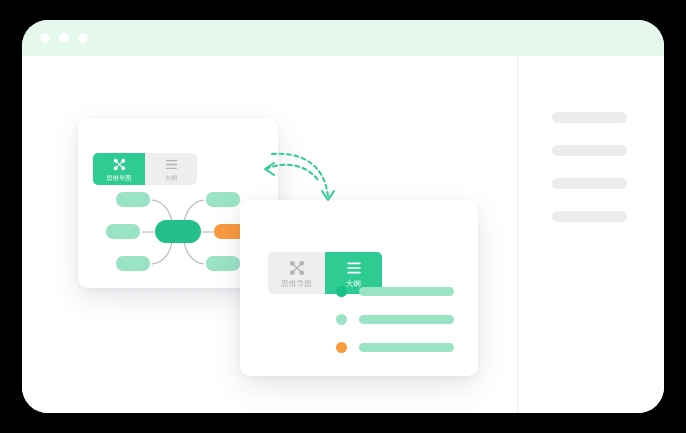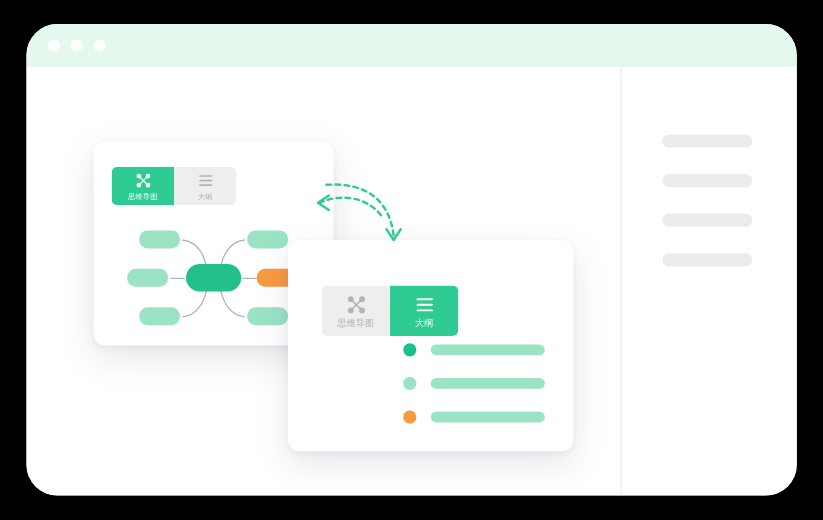--- a/index.html
+++ b/index.html
@@ -109,20 +109,21 @@
     height: 176px;
     z-index: 5;
   }
 
   
   .tabs {
     position: absolute;
     display: flex;
     border-radius: 5px;
     overflow: hidden;
+    margin-top: 14px;
   }
   .tabs-mm { left: 15px; top: 21px; }
   .tabs-ol { left: 28px; top: 38px; }
 
   .tab {
     display: flex;
     flex-direction: column;
     align-items: center;
     justify-content: center;
     box-sizing: border-box;

